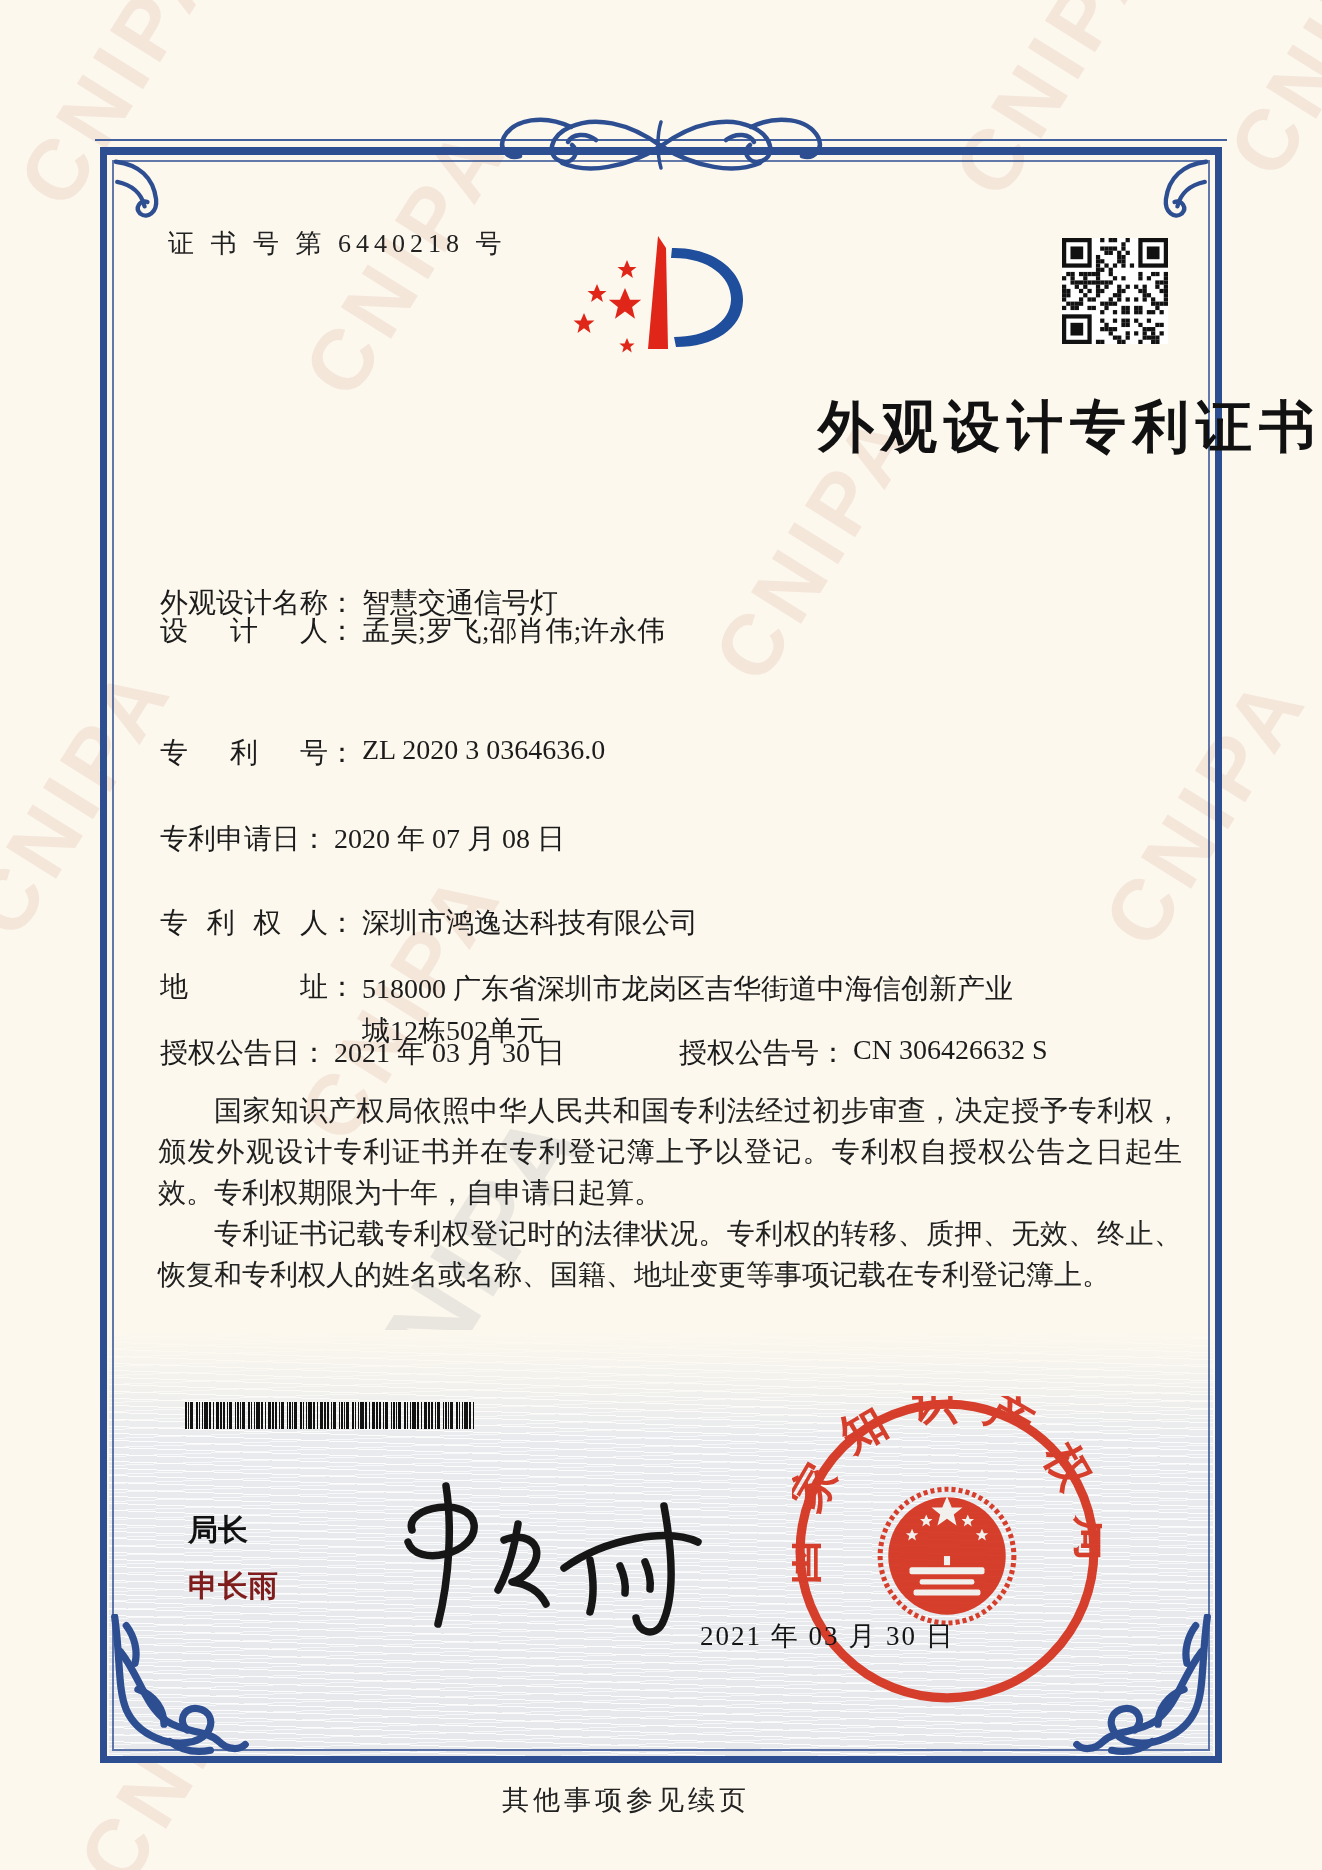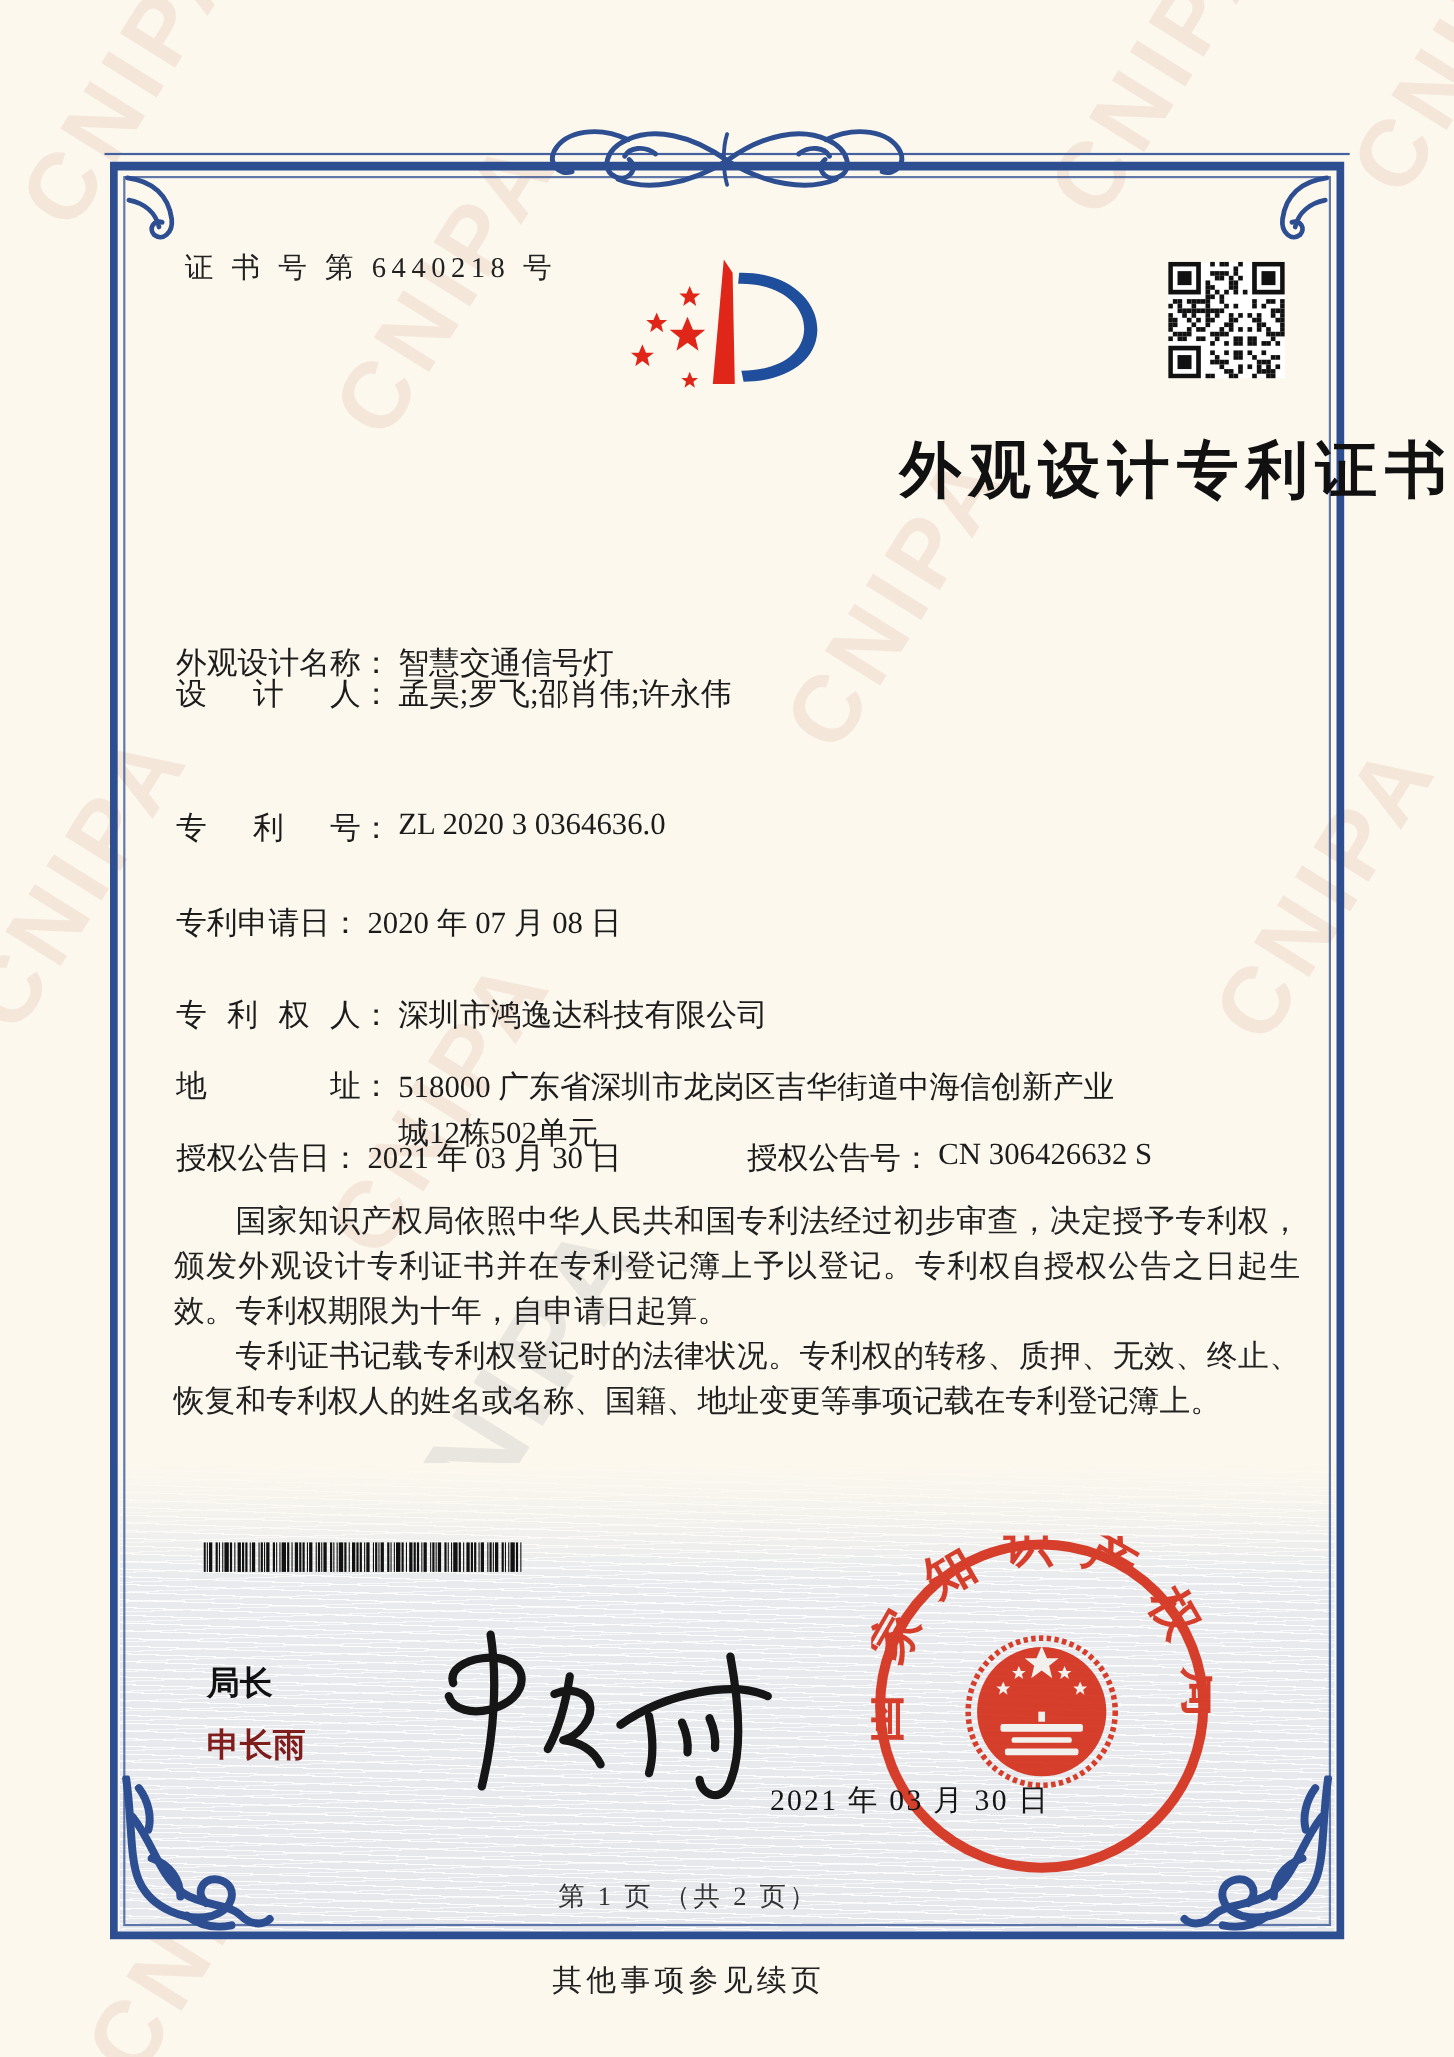--- a/index.html
+++ b/index.html
@@ -490,16 +490,15 @@
         <use href="#st" x="167" y="117" width="13" height="13"></use>
         <rect x="150" y="158" width="6" height="9"></rect>
         <rect x="116" y="169" width="74" height="7" rx="2"></rect>
         <rect x="126" y="181" width="54" height="5" rx="2"></rect>
         <rect x="120" y="191" width="66" height="6" rx="2"></rect>
       </g>
     </g>
   </svg>
   <div class="seal-date">2021 年 03 月 30 日</div>
 
-  <div class="pagination">第 1 页 （共 2 页）</div>
   <div class="footnote">其他事项参见续页</div>
 
 </div>
 
 </body></html>

